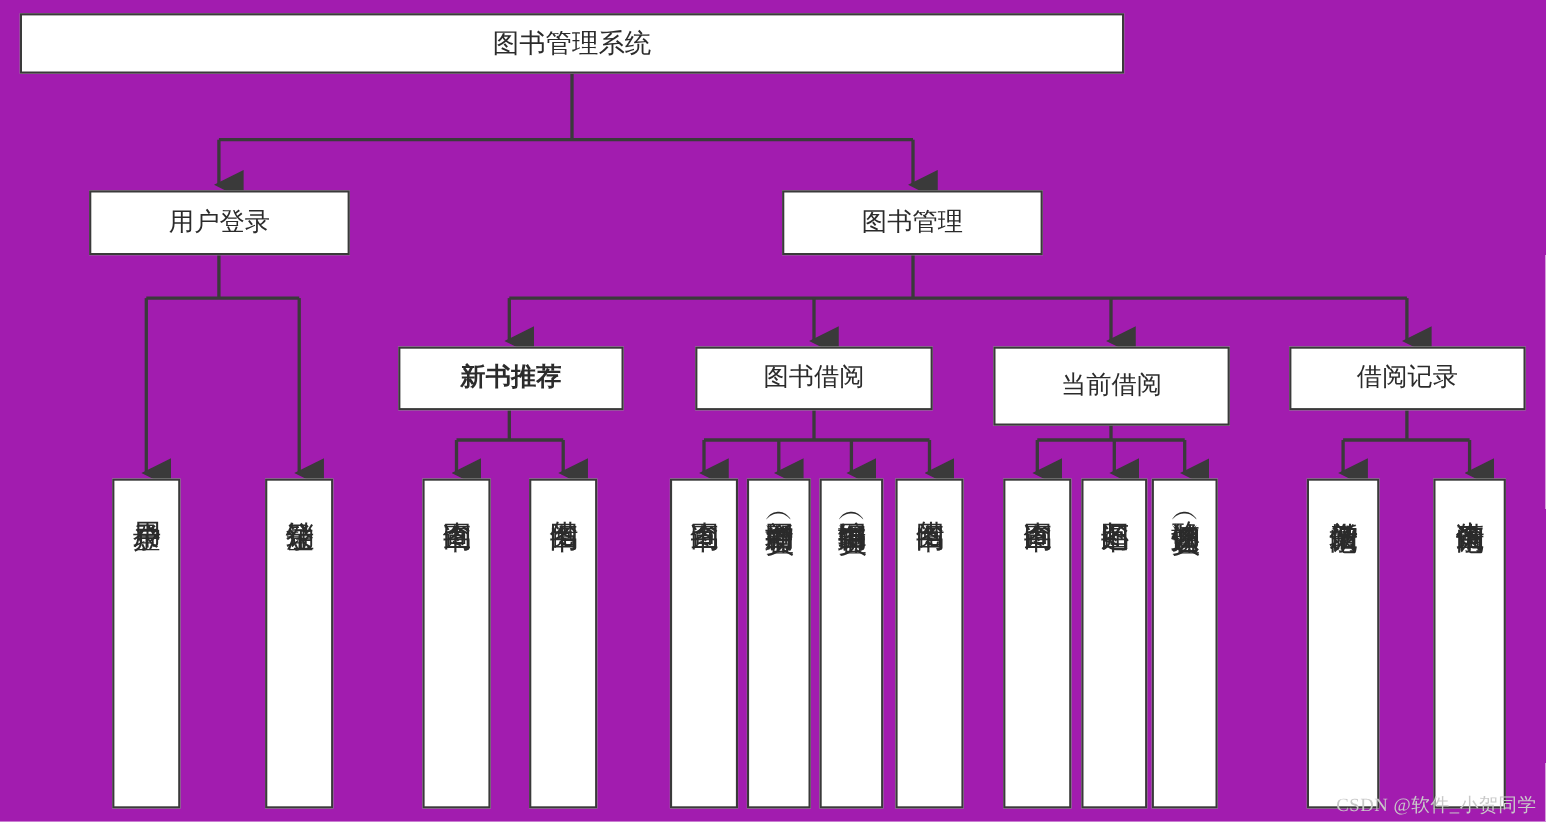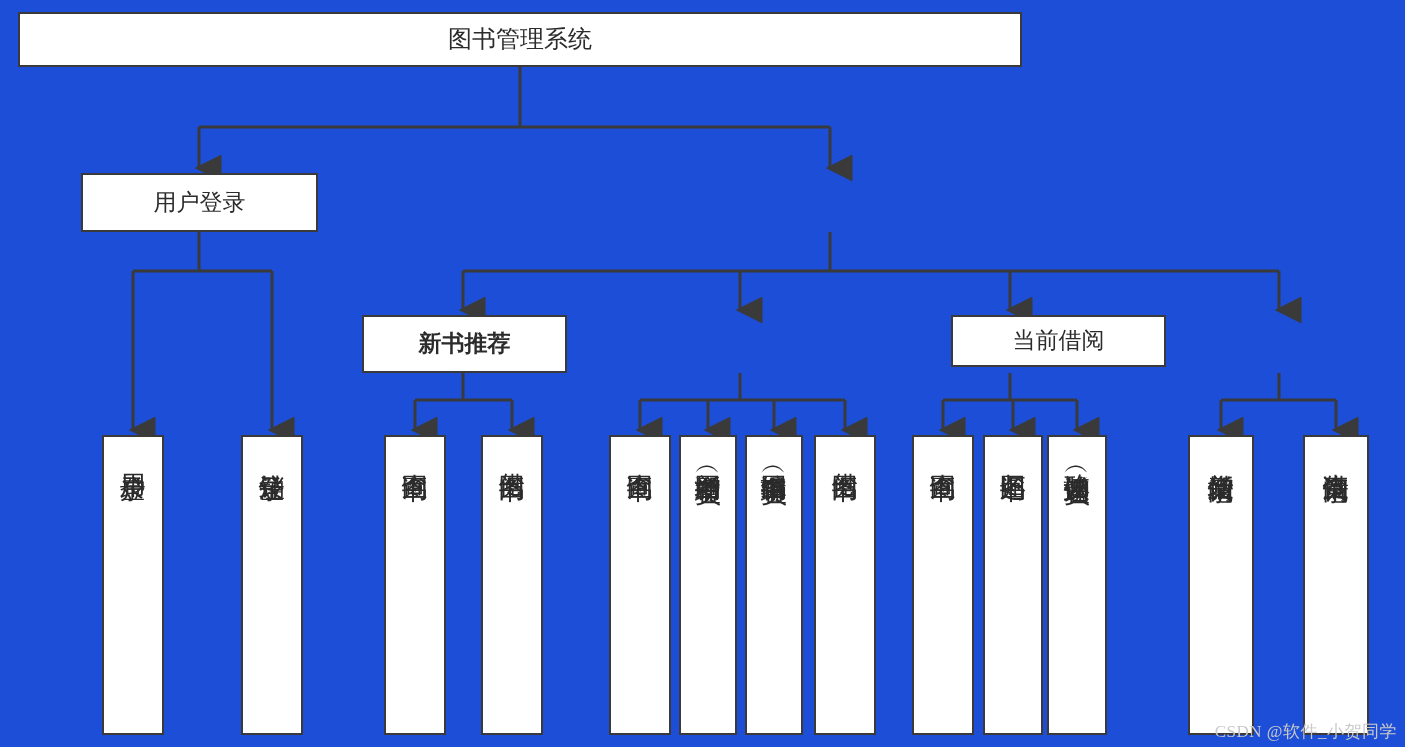--- a/index.html
+++ b/index.html
@@ -8,21 +8,21 @@
     padding: 0;
     background: #ffffff;
   }
   body {
     font-family: "DejaVu Sans", "Liberation Sans", sans-serif;
   }
   #canvas {
     position: relative;
     width: 1405px;
     height: 747px;
-    background: #1d4ed8;
+    background: #a21caf;
     overflow: hidden;
   }
   #edges {
     position: absolute;
     left: 0;
     top: 0;
     width: 1405px;
     height: 747px;
   }
   .node {
@@ -126,30 +126,39 @@
   </svg>
 
   <div class="node root horiz" style="left:18px; top:12px; width:1004px; height:55px;">
     <span class="label">图书管理系统</span>
   </div>
 
   <div class="node horiz" style="left:81px; top:173px; width:237px; height:59px;">
     <span class="label">用户登录</span>
   </div>
 
+  <div class="node horiz" style="left:711px; top:173px; width:237px; height:59px;">
+    <span class="label">图书管理</span>
+  </div>
 
   <div class="node horiz" style="left:362px; top:315px; width:205px; height:58px;font-weight:bold;">
     <span class="label">新书推荐</span>
   </div>
 
-
-  <div class="node horiz" style="left:903px; top:315px; width:215px; height:52px;margin-left:48px;">
+  <div class="node horiz" style="left:632px; top:315px; width:216px; height:58px;">
+    <span class="label">图书借阅</span>
+  </div>
+
+  <div class="node horiz" style="left:903px; top:315px; width:215px; height:72px;">
     <span class="label">当前借阅</span>
   </div>
 
+  <div class="node horiz" style="left:1172px; top:315px; width:215px; height:58px;">
+    <span class="label">借阅记录</span>
+  </div>
 
   <div class="node vert" style="left:102px; top:435px; width:62px; height:300px;">
     <span class="label">用户登录</span>
   </div>
 
   <div class="node vert" style="left:241px; top:435px; width:62px; height:300px;">
     <span class="label">注销登录</span>
   </div>
 
   <div class="node vert" style="left:384px; top:435px; width:62px; height:300px;">

